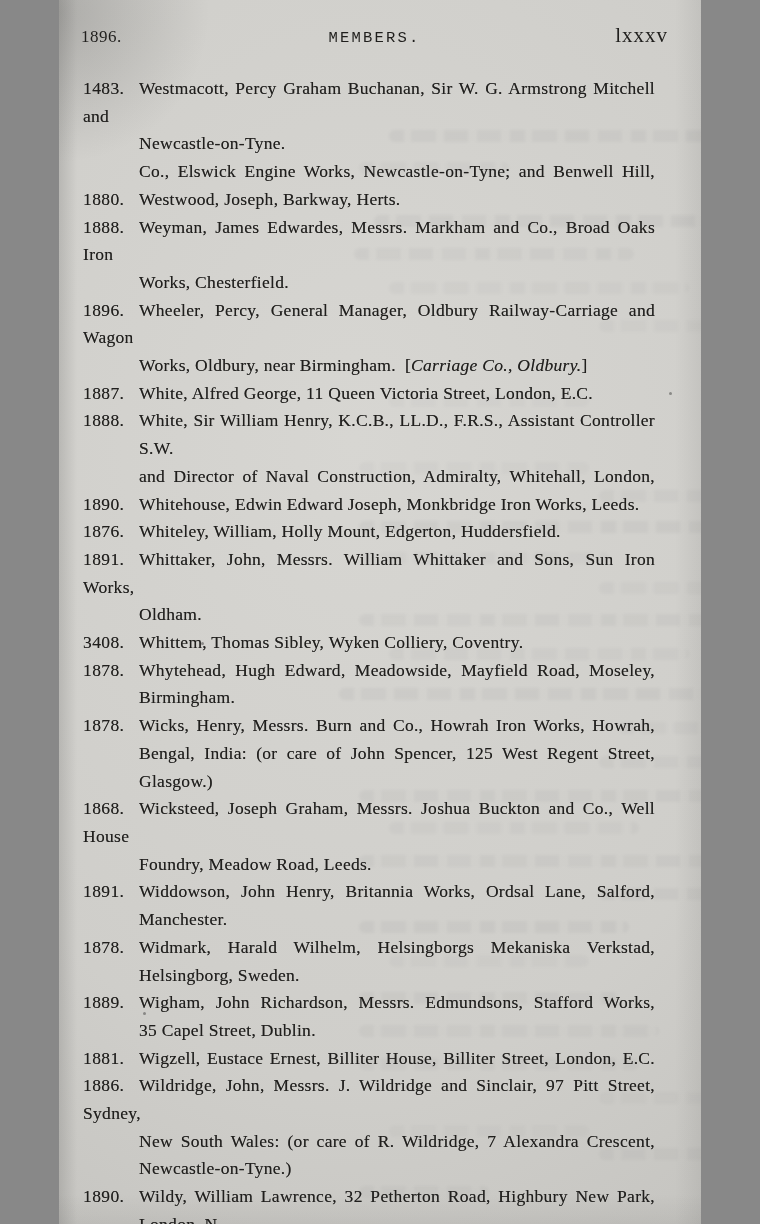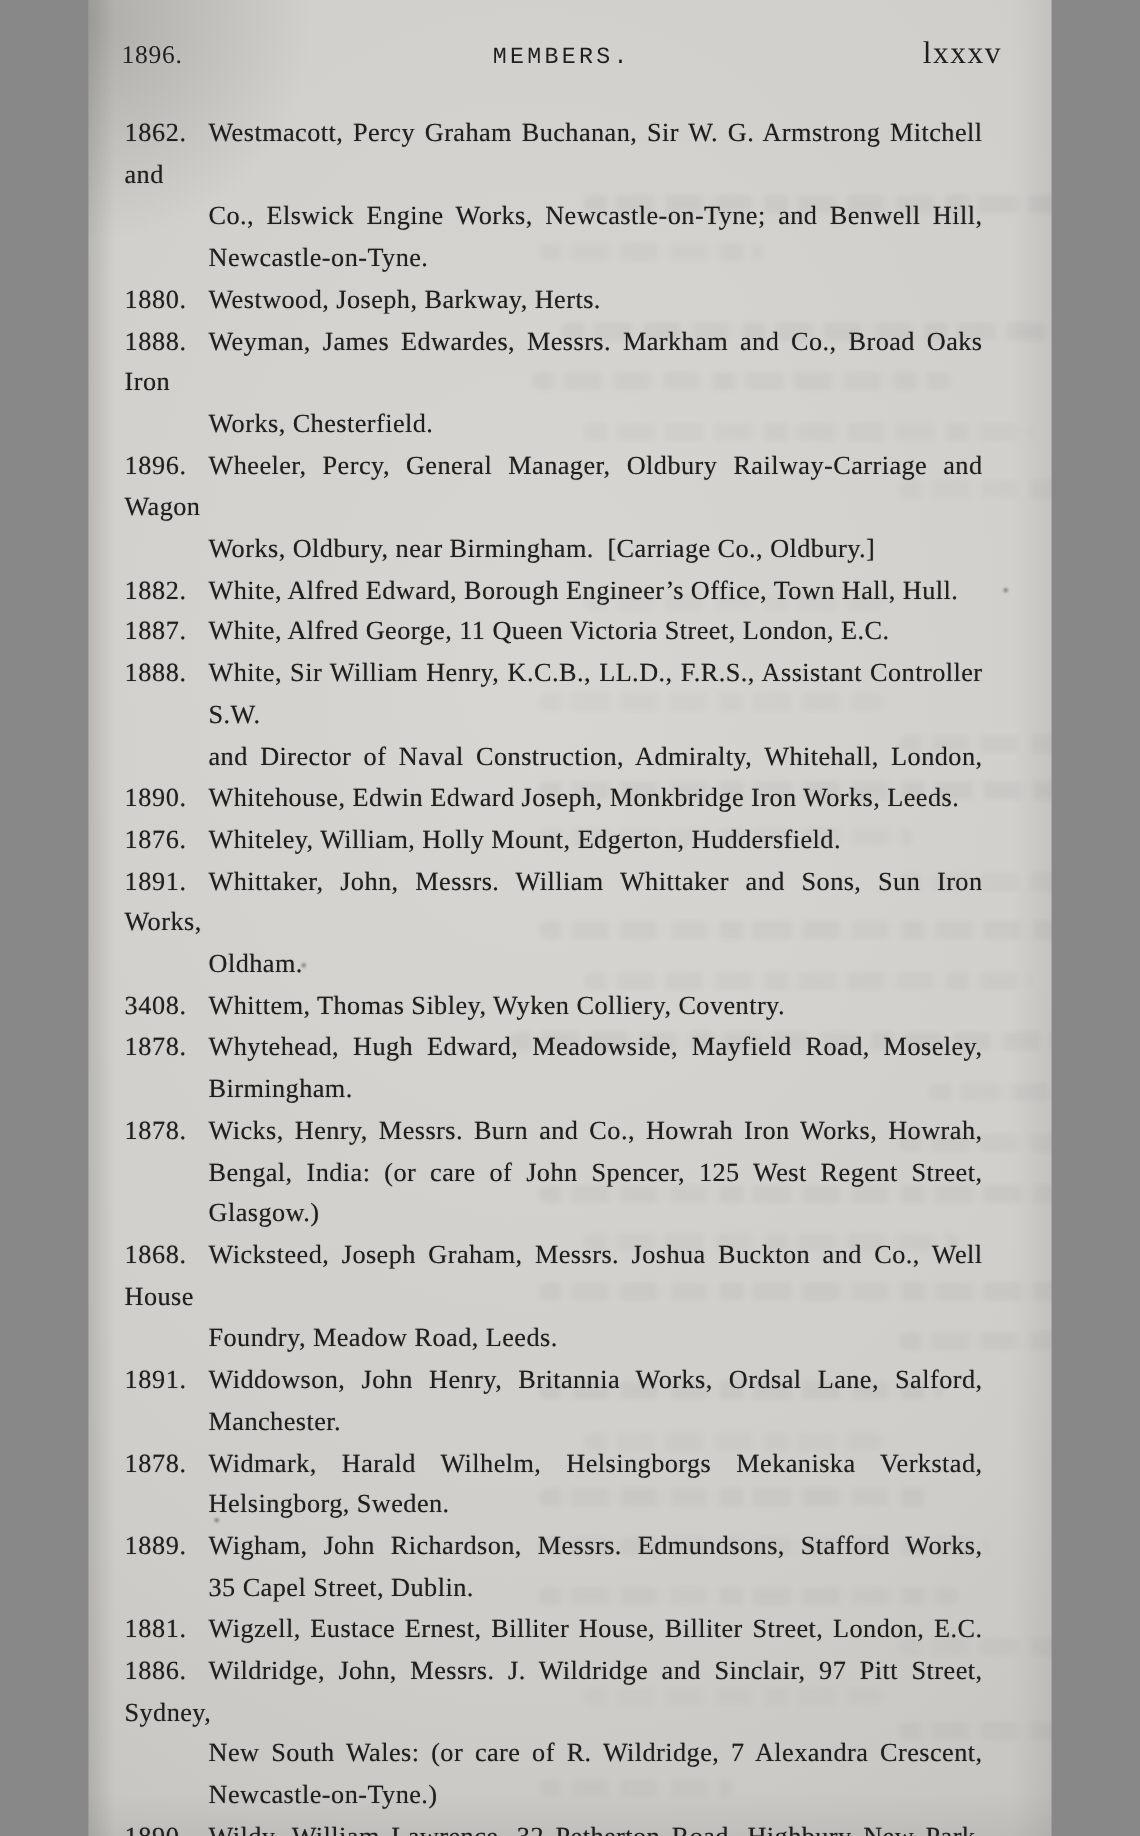--- a/index.html
+++ b/index.html
@@ -51,21 +51,21 @@
     font-size: 17.5px;
     letter-spacing: 0.3px;
     line-height: 27.7px;
     text-shadow: 0 0 0.6px rgba(25,25,25,0.55);
   }
   .entry { margin: 0; }
   .line { text-align: justify; text-align-last: justify; }
   .line.cont { padding-left: 56px; }
   .line.last { text-align-last: left; }
   .year { display: inline-block; width: 56px; letter-spacing: 0.4px; }
-  .it { }
+  .it { font-style: italic; }
 </style>
 </head>
 <body>
 
 <div class="page" style="--paper: #cfceca; --paper-light: #d7d6d2; --paper-dark: #c2c1bd; --paper-edge: #b3b2ae; --ink: #201f1d;">
 
   <div class="texture-layer" id="bleedthrough">
       <div class="ghost" style="left: 330px; top: 130px; width: 410px; opacity: 0.1;"></div>
       <div class="ghost" style="left: 300px; top: 162px; width: 150px; opacity: 0.07;"></div>
       <div class="ghost" style="left: 315px; top: 215px; width: 420px; opacity: 0.1;"></div>
@@ -104,37 +104,34 @@
     </div>
 
   <header class="page-header">
     <span class="header-year">1896.</span>
     <span class="header-title">MEMBERS.</span>
     <span class="header-pageno">lxxxv</span>
   </header>
 
   <main class="member-list" id="member-list">
       <div class="entry">
-        <div class="line"><span class="year">1862.</span><span>Westmacott, Percy Graham Buchanan, Sir W. G. Armstrong Mitchell and</span></div>
+        <div class="line"><span class="year">1483.</span><span>Westmacott, Percy Graham Buchanan, Sir W. G. Armstrong Mitchell and</span></div>
+        <div class="line cont last"><span>Newcastle-on-Tyne.</span></div>
         <div class="line cont"><span>Co., Elswick Engine Works, Newcastle-on-Tyne; and Benwell Hill,</span></div>
-        <div class="line cont last"><span>Newcastle-on-Tyne.</span></div>
       </div>
       <div class="entry">
         <div class="line last"><span class="year">1880.</span><span>Westwood, Joseph, Barkway, Herts.</span></div>
       </div>
       <div class="entry">
         <div class="line"><span class="year">1888.</span><span>Weyman, James Edwardes, Messrs. Markham and Co., Broad Oaks Iron</span></div>
         <div class="line cont last"><span>Works, Chesterfield.</span></div>
       </div>
       <div class="entry">
         <div class="line"><span class="year">1896.</span><span>Wheeler, Percy, General Manager, Oldbury Railway-Carriage and Wagon</span></div>
         <div class="line cont last"><span>Works, Oldbury, near Birmingham. [</span><span class="it">Carriage Co., Oldbury.</span><span>]</span></div>
-      </div>
-      <div class="entry">
-        <div class="line last"><span class="year">1882.</span><span>White, Alfred Edward, Borough Engineer’s Office, Town Hall, Hull.</span></div>
       </div>
       <div class="entry">
         <div class="line last"><span class="year">1887.</span><span>White, Alfred George, 11 Queen Victoria Street, London, E.C.</span></div>
       </div>
       <div class="entry">
         <div class="line"><span class="year">1888.</span><span>White, Sir William Henry, K.C.B., LL.D., F.R.S., Assistant Controller</span></div>
         <div class="line cont last"><span>S.W.</span></div>
         <div class="line cont"><span>and Director of Naval Construction, Admiralty, Whitehall, London,</span></div>
       </div>
       <div class="entry">

